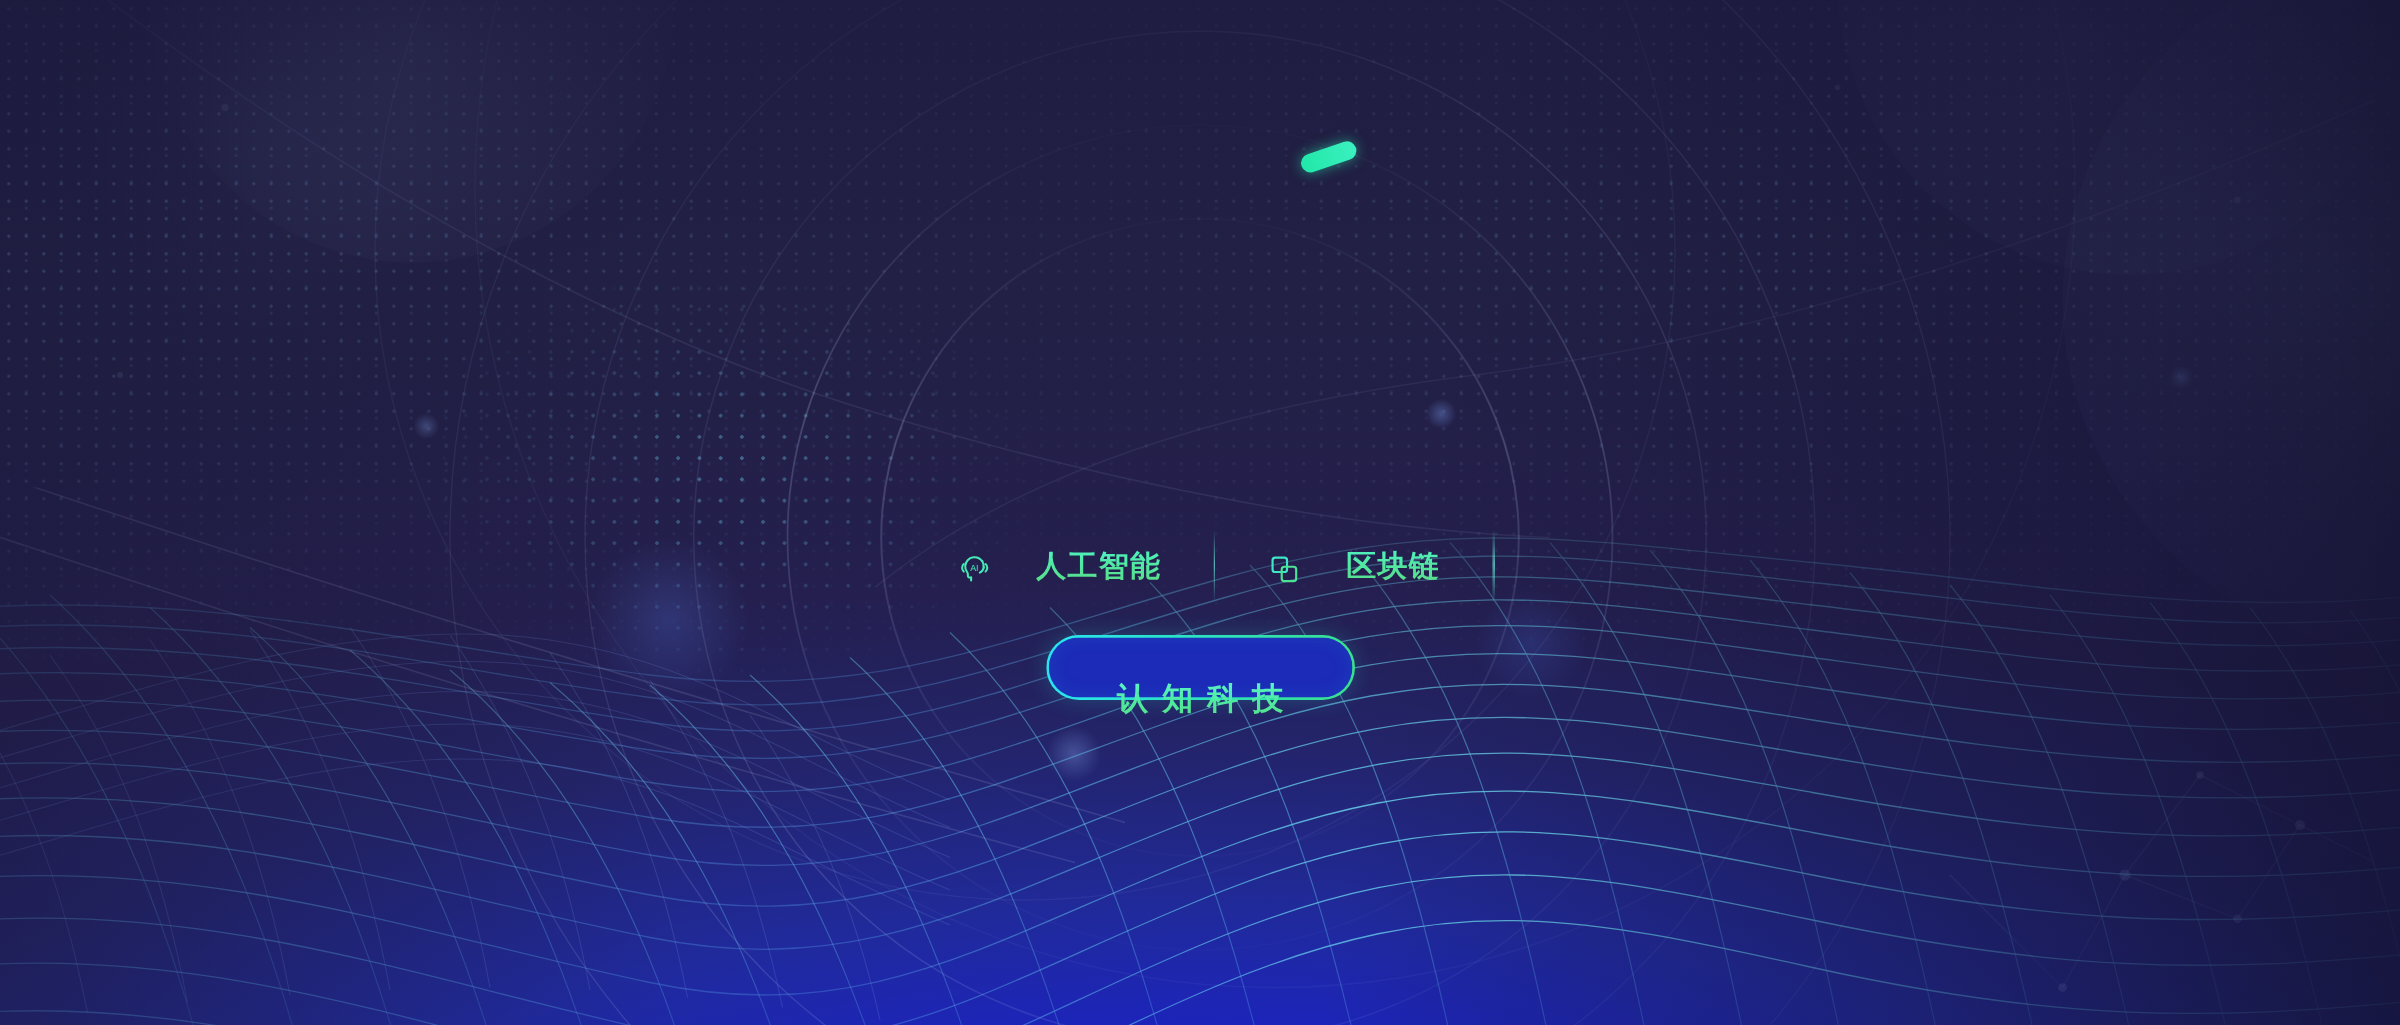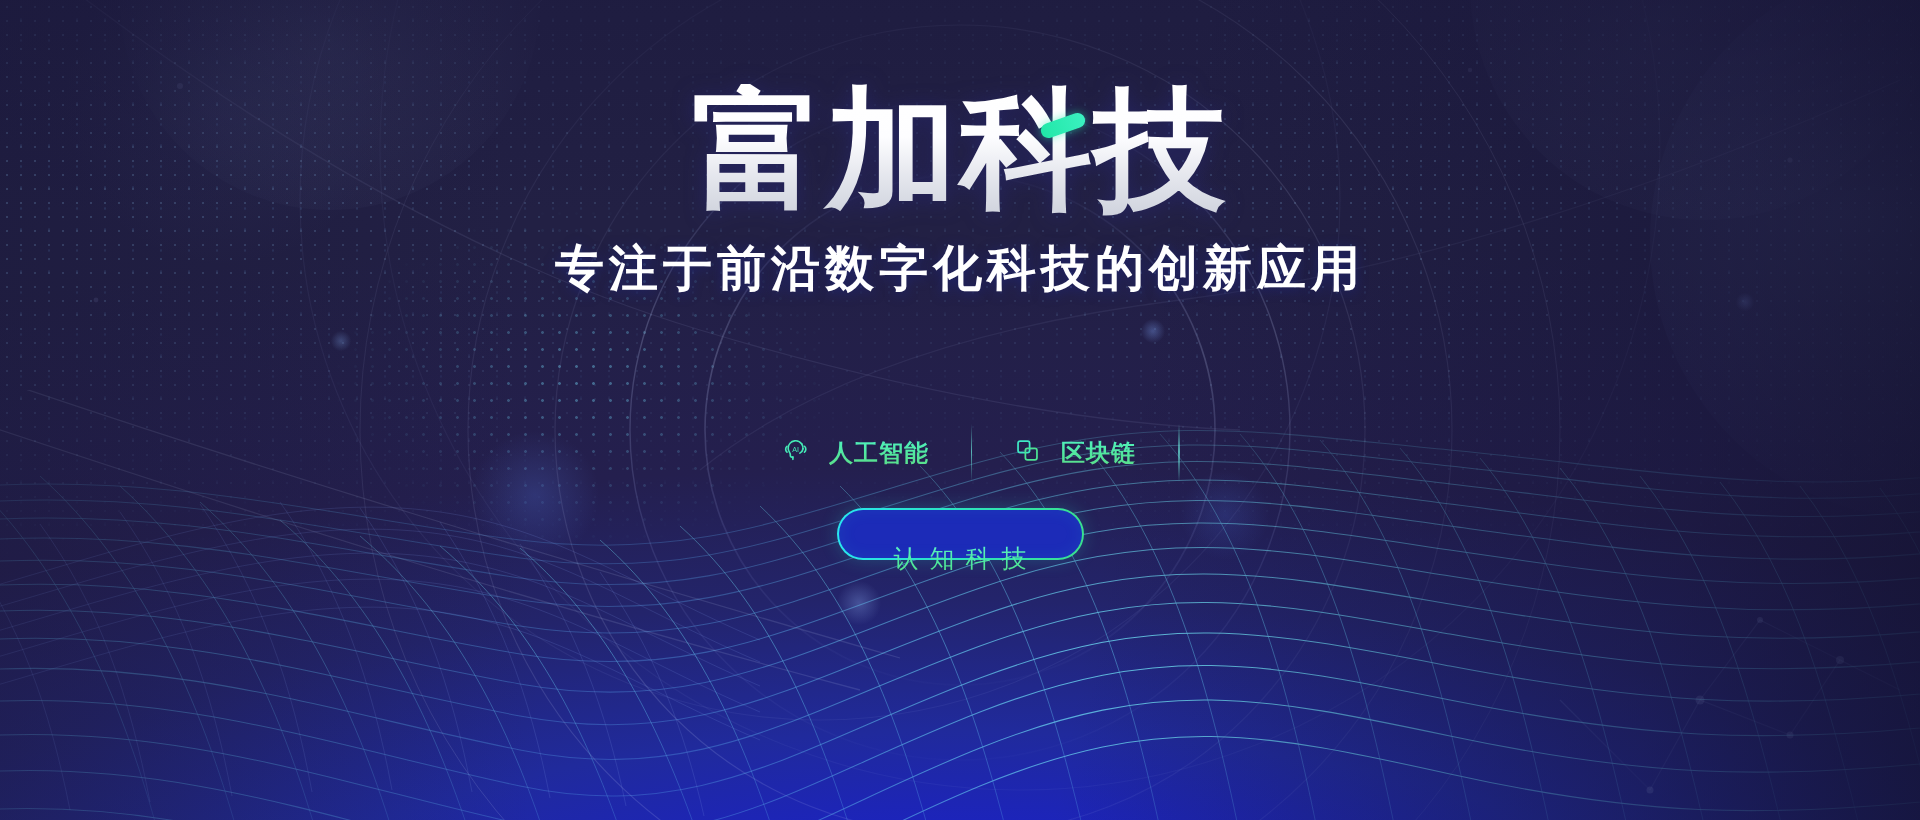--- a/index.html
+++ b/index.html
@@ -82,21 +82,21 @@
     position:absolute; left:0; top:238px; width:1920px; text-align:center;
     font-size:49px; line-height:1.25; font-weight:700; color:#ffffff;
     letter-spacing:5px; white-space:nowrap;
     text-shadow:0 2px 12px rgba(30,40,140,.55);
   }
 
   .tags{
     position:absolute; left:0; top:424px; width:1920px;
     display:flex; justify-content:center; align-items:center;
   }
-  .tag{ display:flex; align-items:flex-start; gap:1px; padding:0 42px; }
+  .tag{ display:flex; align-items:flex-end; gap:17px; padding:0 42px; }
   .tag-label{
     font-size:24px; font-weight:700; letter-spacing:1px;
     background:linear-gradient(180deg,#4ff3c4 0%,#52e69d 55%,#5ddc86 100%);
     -webkit-background-clip:text; background-clip:text; color:transparent;
     white-space:nowrap;
     margin-left:19px;
   }
   .tag-icon{ width:27px; height:27px; display:block; flex:0 0 auto; }
   .divider{
     width:1px; height:58px; flex:0 0 auto;
@@ -107,21 +107,21 @@
   .cta{
     position:relative; height:52px; padding:0 44px;
     display:flex; align-items:center; justify-content:center;
     border-radius:26px; border:2px solid transparent; cursor:pointer;
     background:
       linear-gradient(#1c2bb8,#1c2bb8) padding-box,
       linear-gradient(92deg,#29e6f0 0%,#2ae3c8 40%,#39e08e 100%) border-box;
     box-shadow:0 0 18px rgba(45,225,210,.22), inset 0 0 16px rgba(40,200,220,.10);
   }
   .cta-label{
-    font-size:25px; font-weight:400; letter-spacing:11px; text-indent:11px;
+    font-size:25px; font-weight:700; letter-spacing:11px; text-indent:11px;
     background:linear-gradient(180deg,#5ff5cf 0%,#4eea9f 60%,#56e188 100%);
     -webkit-background-clip:text; background-clip:text; color:transparent;
     white-space:nowrap;
     margin-top:48px;
   }
 </style>
 </head>
 <body>
 
 <div class="banner">
@@ -287,24 +287,22 @@
       <path d="M-60 -30 C 260 80, 560 170, 900 268"></path>
     </g>
   </svg>
 
   <div class="vig-top"></div>
   <div class="vig-left"></div>
   <div class="vig-right"></div>
 
   <div class="content">
 
-    <div class="logo-title">富加科技</div>
     <div class="accent-stroke"></div>
 
-    <div class="subtitle">专注于前沿数字化科技的创新应用</div>
 
     <div class="tags">
 
       <div class="tag">
         <span class="tag-icon">
           <svg viewBox="0 0 28 28" fill="none" stroke="#45eab6" stroke-width="1.7" stroke-linecap="round" stroke-linejoin="round">
             <path d="M20.5 7.2c-1.8-2.4-4.6-3.6-7.4-3.2C9.4 4.5 6.6 7.6 6.4 11.3c-.1 1.8.5 3.4 1.5 4.7.5.6.7 1.3.7 2.1v1.1a1.6 1.6 0 0 0 1.6 1.6h1.1"></path>
             <path d="M20.5 7.2c1 1.5 1.4 3.2 1.1 4.9"></path>
             <path d="M11.3 20.8v2.4"></path>
             <path d="M21.9 12.2c-.4 2-1.7 3.6-3.4 4.5"></path>

